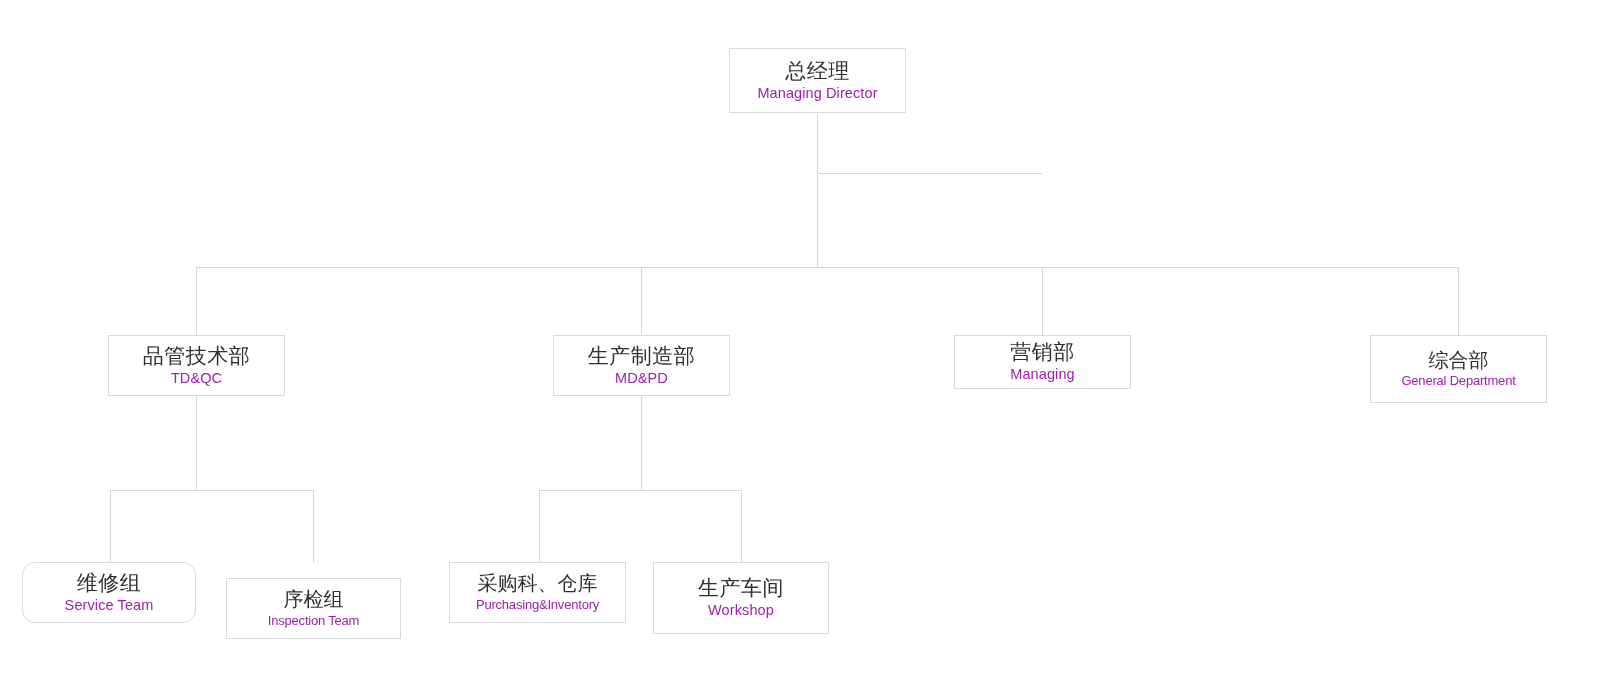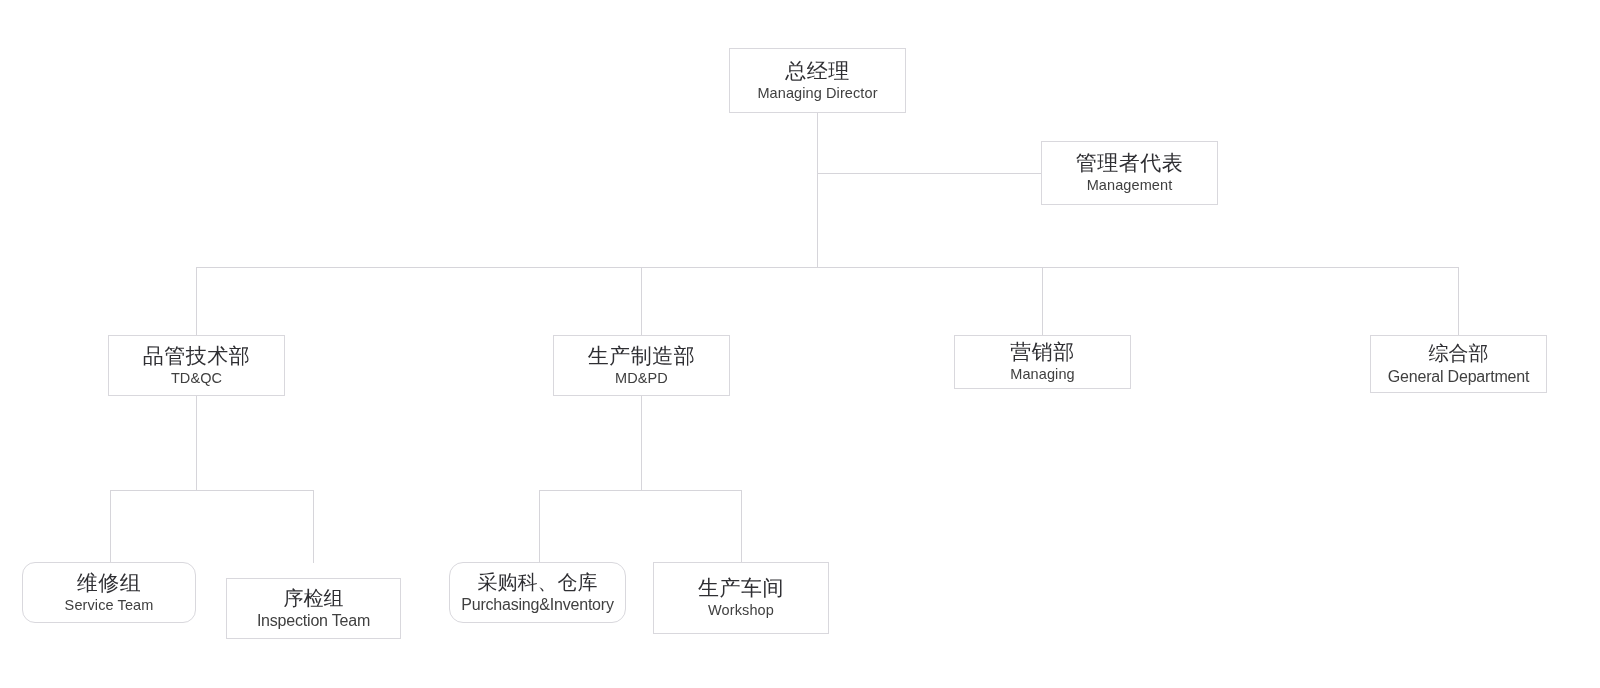--- a/index.html
+++ b/index.html
@@ -42,27 +42,27 @@
   }
   .node .cn {
     font-size: 21px;
     color: #2f2f33;
     letter-spacing: 0.5px;
     white-space: nowrap;
     font-weight: 400;
   }
   .node .en {
     font-size: 14.5px;
-    color: #404040;
+    color: #a21caf;
     white-space: nowrap;
     margin-top: 3px;
     letter-spacing: 0.1px;
   }
   .node.tight .cn { font-size: 20px; letter-spacing: 0px; }
-  .node.tight .en { font-size: 16px; letter-spacing: -0.2px; }
+  .node.tight .en { font-size: 13px; letter-spacing: -0.2px; }
 </style>
 </head>
 <body>
 
 <div id="org-chart">
 
   <div class="line v" style="left:817px; top:113px; height:155px;"></div>
 
   <div class="line h" style="left:817px; top:173px; width:225px;"></div>
 
@@ -81,56 +81,52 @@
   <div class="line v" style="left:641px; top:396px; height:95px;"></div>
   <div class="line h" style="left:539px; top:490px; width:203px;"></div>
   <div class="line v" style="left:539px; top:490px; height:73px;"></div>
   <div class="line v" style="left:741px; top:490px; height:73px;"></div>
 
   <div class="node" style="left:729px; top:48px; width:177px; height:65px;">
     <span class="cn">总经理</span>
     <span class="en">Managing Director</span>
   </div>
 
-  <div class="node" style="left:1041px; top:141px; width:177px; height:64px;">
-    <span class="cn">管理者代表</span>
-    <span class="en">Management</span>
-  </div>
 
   <div class="node" style="left:108px; top:335px; width:177px; height:61px;">
     <span class="cn">品管技术部</span>
     <span class="en">TD&amp;QC</span>
   </div>
 
   <div class="node" style="left:553px; top:335px; width:177px; height:61px;">
     <span class="cn">生产制造部</span>
     <span class="en">MD&amp;PD</span>
   </div>
 
   <div class="node" style="left:954px; top:335px; width:177px; height:54px;">
     <span class="cn">营销部</span>
     <span class="en">Managing</span>
   </div>
 
-  <div class="node tight" style="left:1370px; top:335px; width:177px; height:58px;">
+  <div class="node tight" style="left:1370px; top:335px; width:177px; height:68px;">
     <span class="cn">综合部</span>
     <span class="en">General Department</span>
   </div>
 
   <div class="node" style="left:22px; top:562px; width:174px; height:61px;border-radius:13px;">
     <span class="cn">维修组</span>
     <span class="en">Service Team</span>
   </div>
 
   <div class="node tight" style="left:226px; top:562px; width:175px; height:61px;margin-top:16px;">
     <span class="cn">序检组</span>
     <span class="en">Inspection Team</span>
   </div>
 
-  <div class="node tight" style="left:449px; top:562px; width:177px; height:61px;border-radius:14px;">
+  <div class="node tight" style="left:449px; top:562px; width:177px; height:61px;">
     <span class="cn">采购科、仓库</span>
     <span class="en">Purchasing&amp;Inventory</span>
   </div>
 
   <div class="node" style="left:653px; top:562px; width:176px; height:72px;">
     <span class="cn">生产车间</span>
     <span class="en">Workshop</span>
   </div>
 
 </div>

